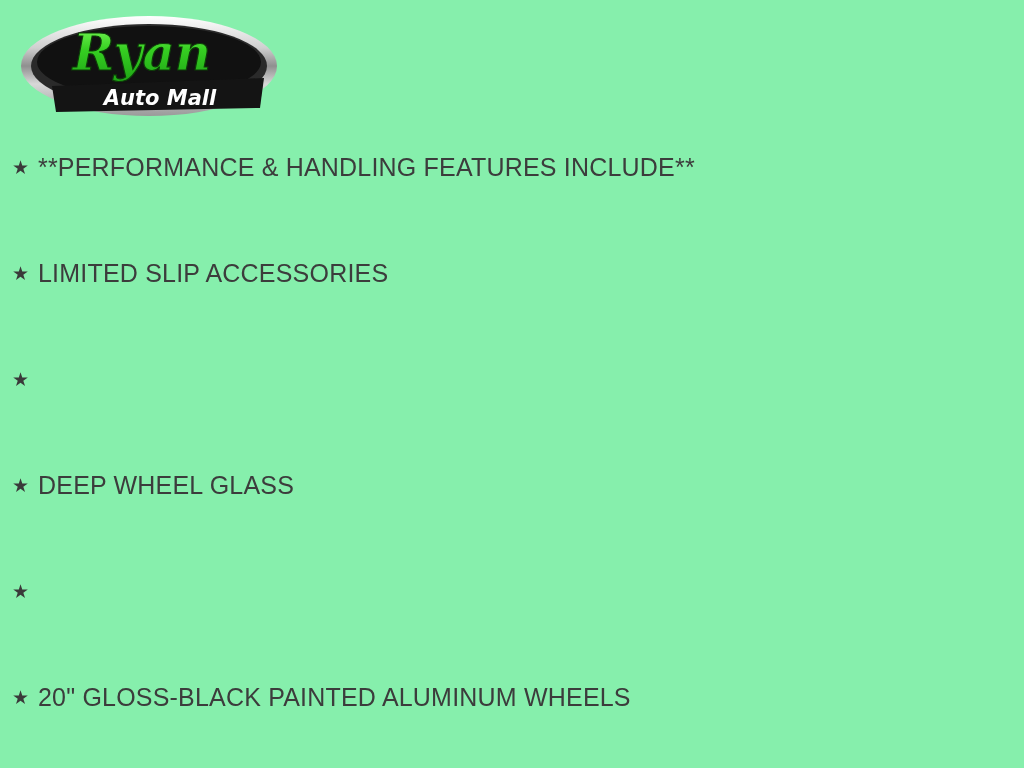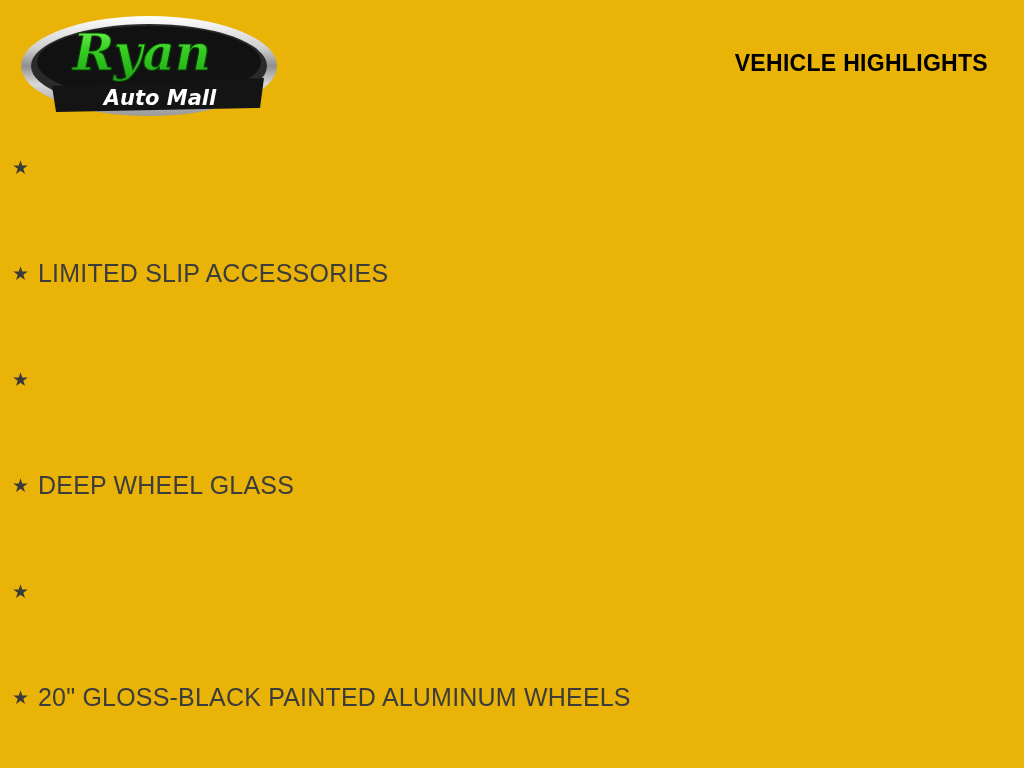--- a/index.html
+++ b/index.html
@@ -10,21 +10,21 @@
     width: 1024px;
     height: 768px;
     background: #ffffff;
     font-family: "Liberation Sans", sans-serif;
     overflow: hidden;
   }
   .page {
     position: relative;
     width: 1024px;
     height: 768px;
-    background: #eab308;
+    background: #86efac;
     text-decoration: underline;
   }
 
   
   .header {
     position: relative;
     height: 132px;
   }
   .logo {
     position: absolute;
@@ -106,27 +106,27 @@
         <ellipse cx="135" cy="58" rx="118" ry="42" fill="#2a2a2a"></ellipse>
         <ellipse cx="135" cy="54" rx="112" ry="36" fill="#111111"></ellipse>
 
         <text x="128" y="62" text-anchor="middle" font-family="DejaVu Serif, serif" font-style="italic" font-size="50" font-weight="bold" fill="url(#greenGrad)" stroke="#0d3d08" stroke-width="1.2">Ryan</text>
 
         <path d="M38 78 L250 70 L246 100 L42 104 Z" fill="#141414"></path>
         <text x="146" y="97" text-anchor="middle" font-family="DejaVu Sans, sans-serif" font-style="italic" font-size="21" font-weight="bold" fill="#ffffff">Auto Mall</text>
       </svg>
     </div>
 
-    <div class="header-title">VEHICLE HIGHLIGHTS</div>
   </div>
 
   <div class="highlights">
 
     <div class="highlight-row">
       <span class="bullet">★</span>
+      <span class="highlight-text">**PERFORMANCE &amp; HANDLING FEATURES INCLUDE**</span>
     </div>
 
     <div class="highlight-row">
       <span class="bullet">★</span>
       <span class="highlight-text">LIMITED SLIP ACCESSORIES</span>
     </div>
 
     <div class="highlight-row">
       <span class="bullet">★</span>
     </div>

